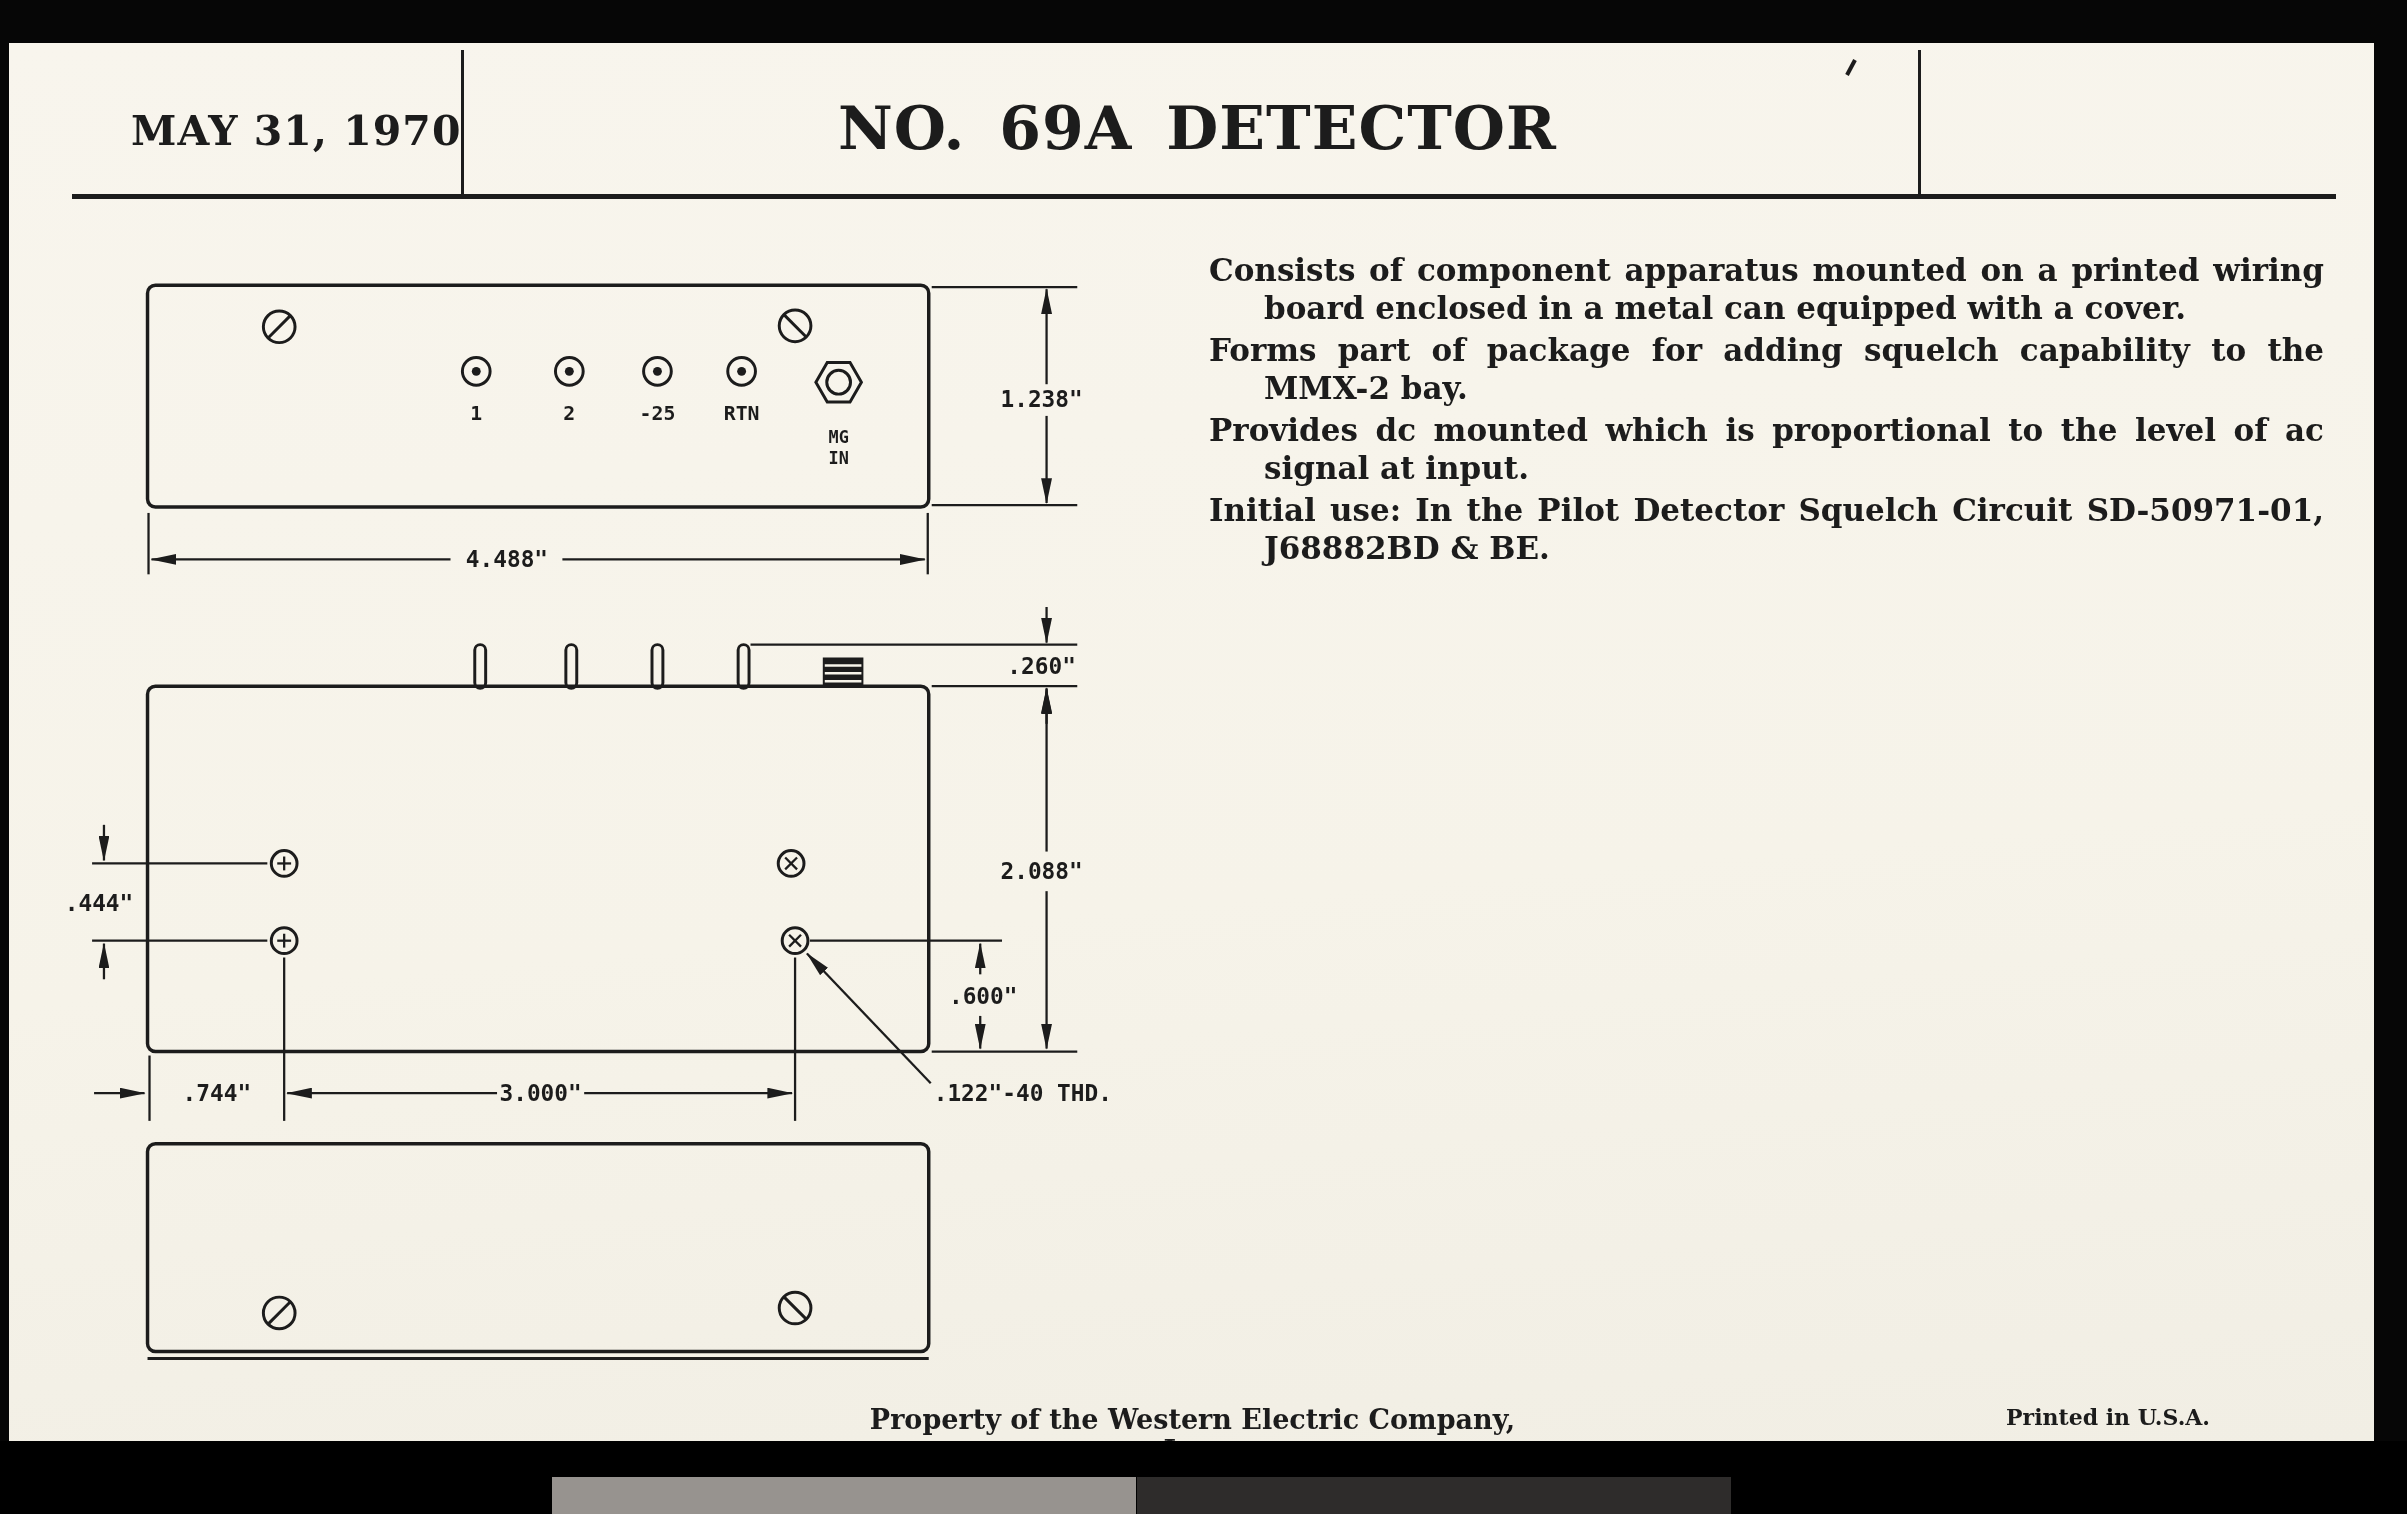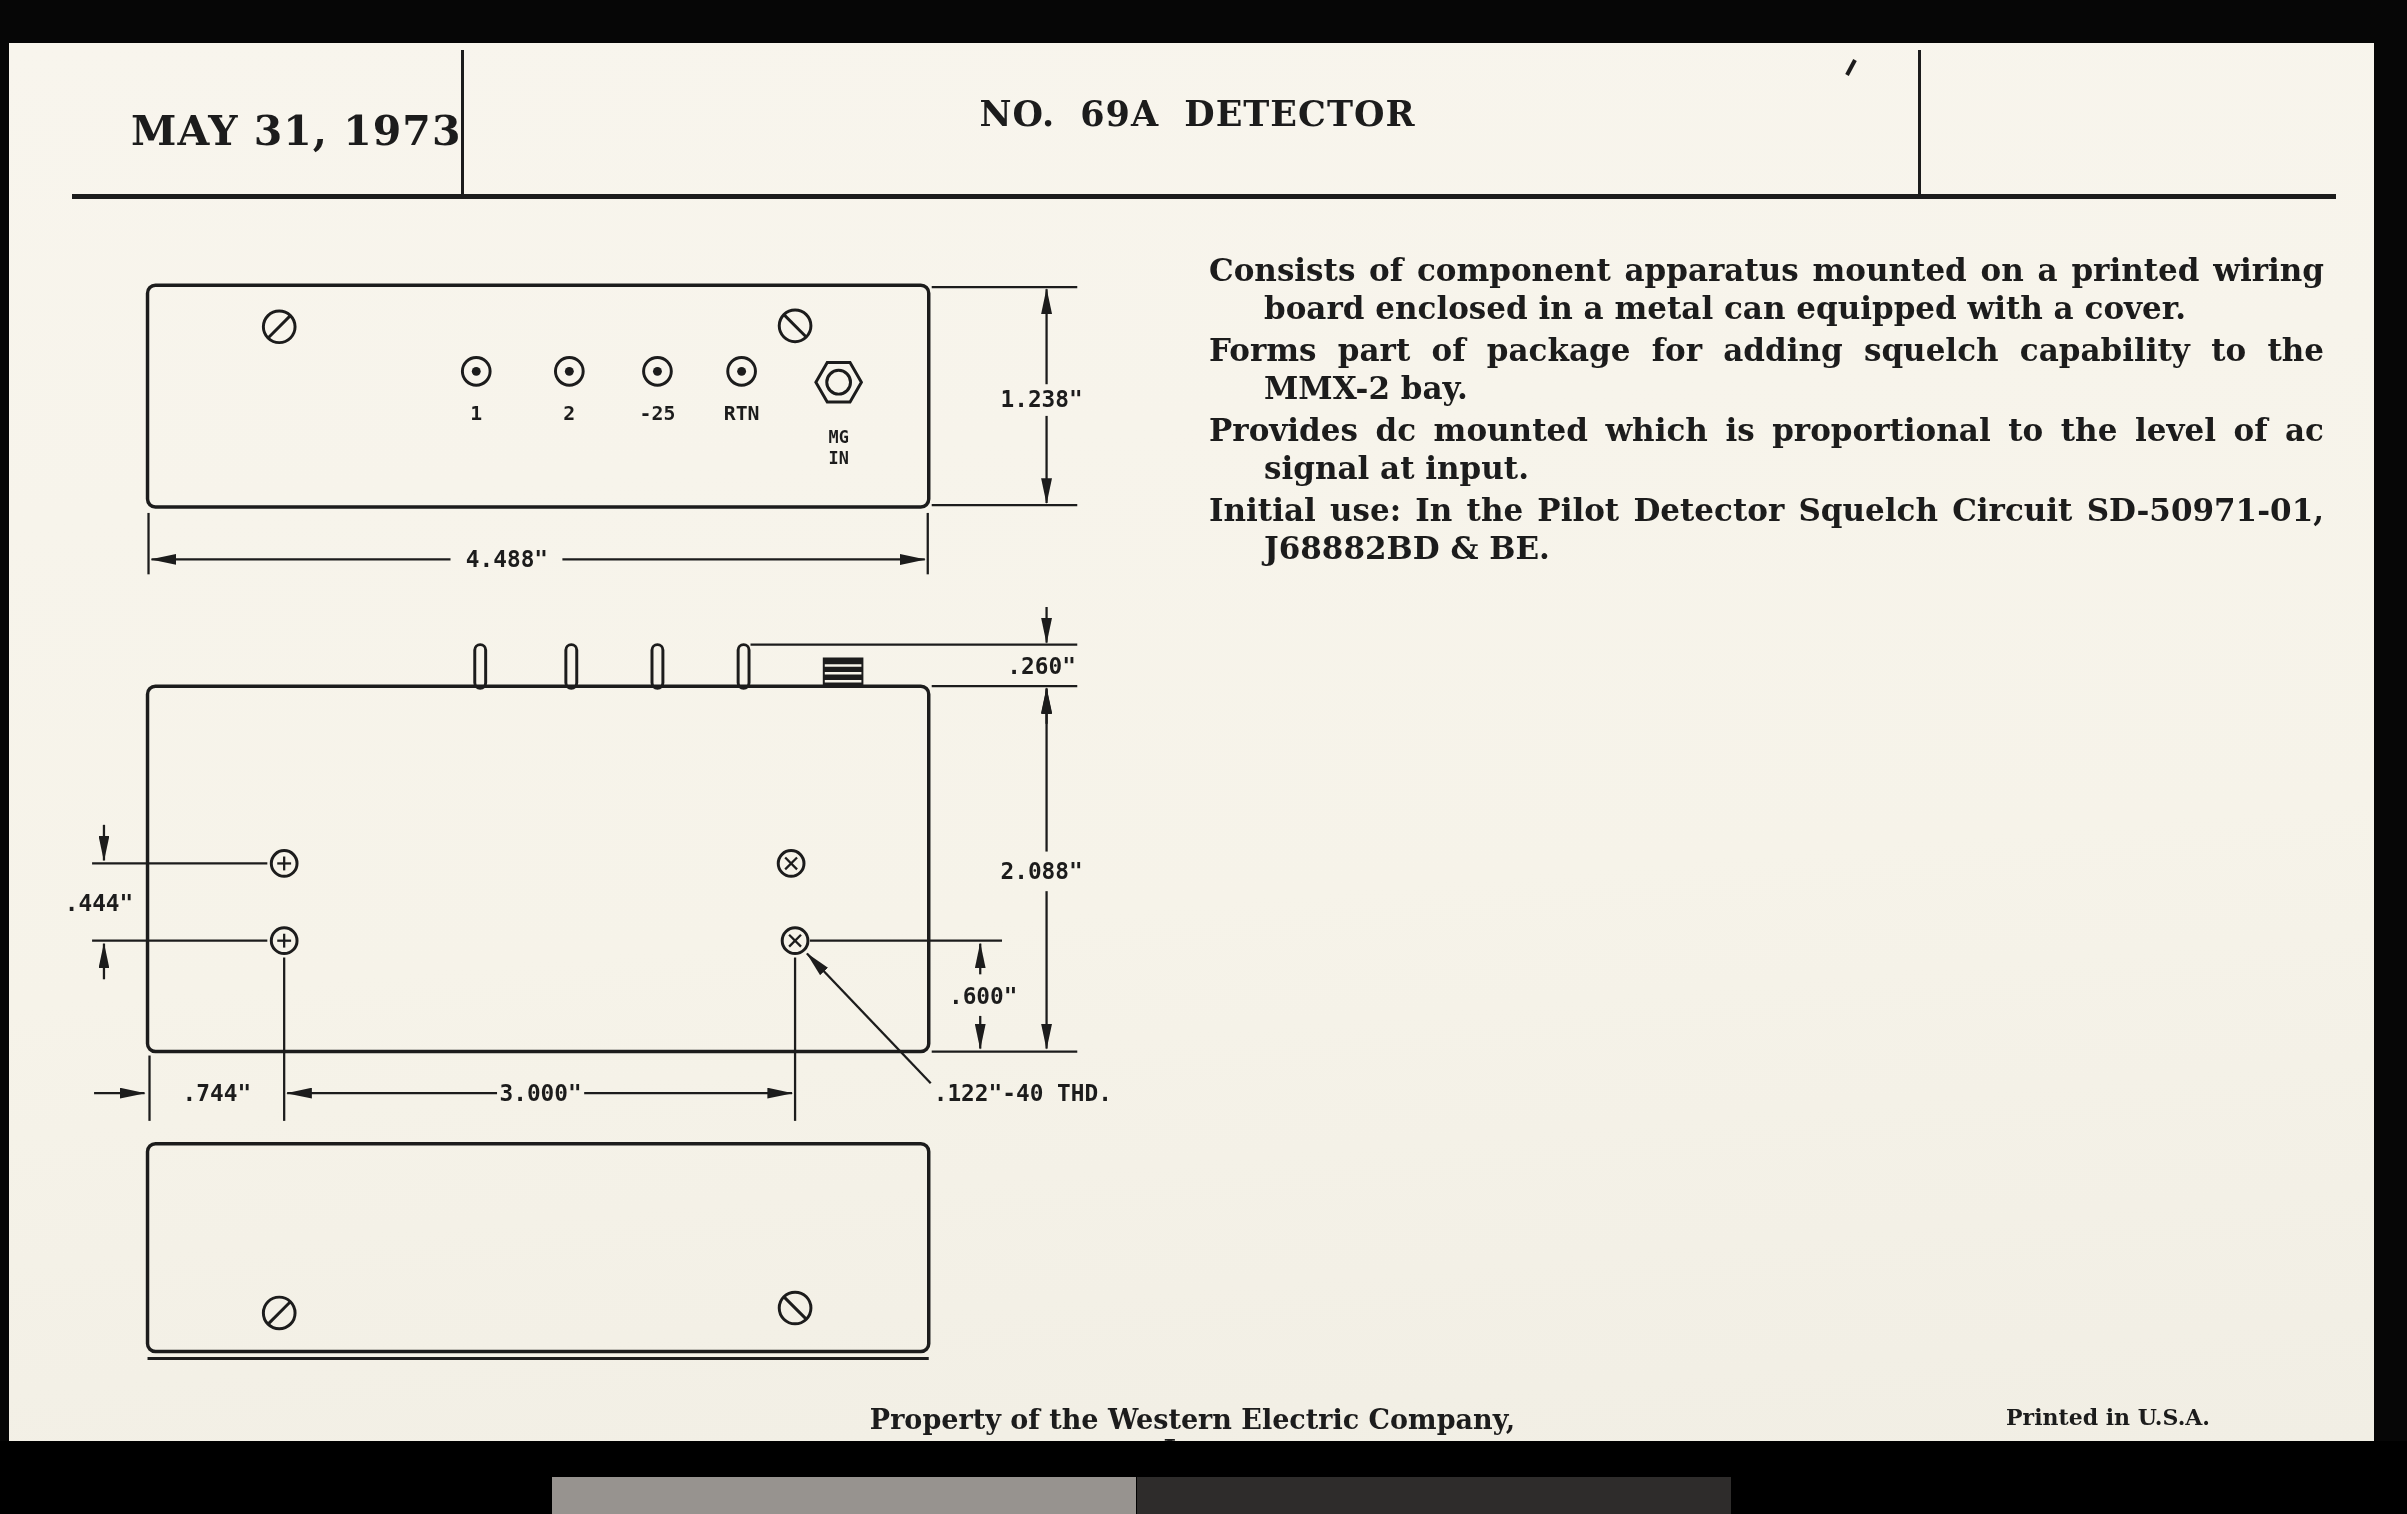--- a/index.html
+++ b/index.html
@@ -3,21 +3,21 @@
 <meta charset="utf-8">
 <style>
   html,body{margin:0;padding:0;background:#060606;}
   .page{position:relative;width:2408px;height:1515px;background:#060606;overflow:hidden;
         font-family:"DejaVu Serif",serif;color:#1c1c1c;}
   .paper{position:absolute;left:9px;top:43px;width:2365px;height:1399px;
          background:linear-gradient(175deg,#f8f5ed 0%,#f6f3e9 60%,#f1eee4 100%);}
   
   .hdr-date{position:absolute;left:131px;top:107px;font-size:41px;font-weight:bold;letter-spacing:1px;}
   .hdr-title{position:absolute;left:752px;top:93px;width:891px;margin:0;text-align:center;
-             font-size:35px;font-weight:bold;letter-spacing:1px;word-spacing:12px;}
+             font-size:60px;font-weight:bold;letter-spacing:1px;word-spacing:12px;}
   .hdr-org{position:absolute;left:1980px;top:89px;width:317px;text-align:center;
            font-size:37px;font-weight:bold;line-height:45px;letter-spacing:0.5px;}
   .vline{position:absolute;top:50px;width:3px;height:147px;background:#1c1c1c;}
   .vl1{left:461px}.vl2{left:1918px}
   .rule{position:absolute;left:72px;top:194px;width:2264px;height:5px;background:#1c1c1c;}
   .artifact{position:absolute;left:1849px;top:59px;width:4px;height:17px;background:#1c1c1c;transform:rotate(28deg);}
   
   .desc{position:absolute;left:1209px;top:235px;width:1115px;font-size:31px;font-weight:bold;line-height:38px;margin-top:16px;}
   .desc .para{margin:0 0 4px 0;}
   .l1{text-align:justify;text-align-last:justify;}
@@ -39,21 +39,21 @@
   .drawing text.sm{font-size:20px;}
   .drawing text.xs{font-size:17px;}
   .drawing text.st{text-anchor:start;}
 </style>
 </head>
 <body>
 
 <div class="page">
   <div class="paper"></div>
 
-  <div class="hdr-date">MAY 31, 1973</div>
+  <div class="hdr-date">MAY 31, 1970</div>
   <div class="vline vl1"></div>
   <h1 class="hdr-title">NO. 69A DETECTOR</h1>
   <div class="vline vl2"></div>
   <div class="artifact"></div>
   <div class="rule"></div>
 
   <div class="desc">
     <div class="para">
       <div class="l1">Consists of component apparatus mounted on a printed wiring</div>
       <div class="l2">board enclosed in a metal can equipped with a cover.</div>

